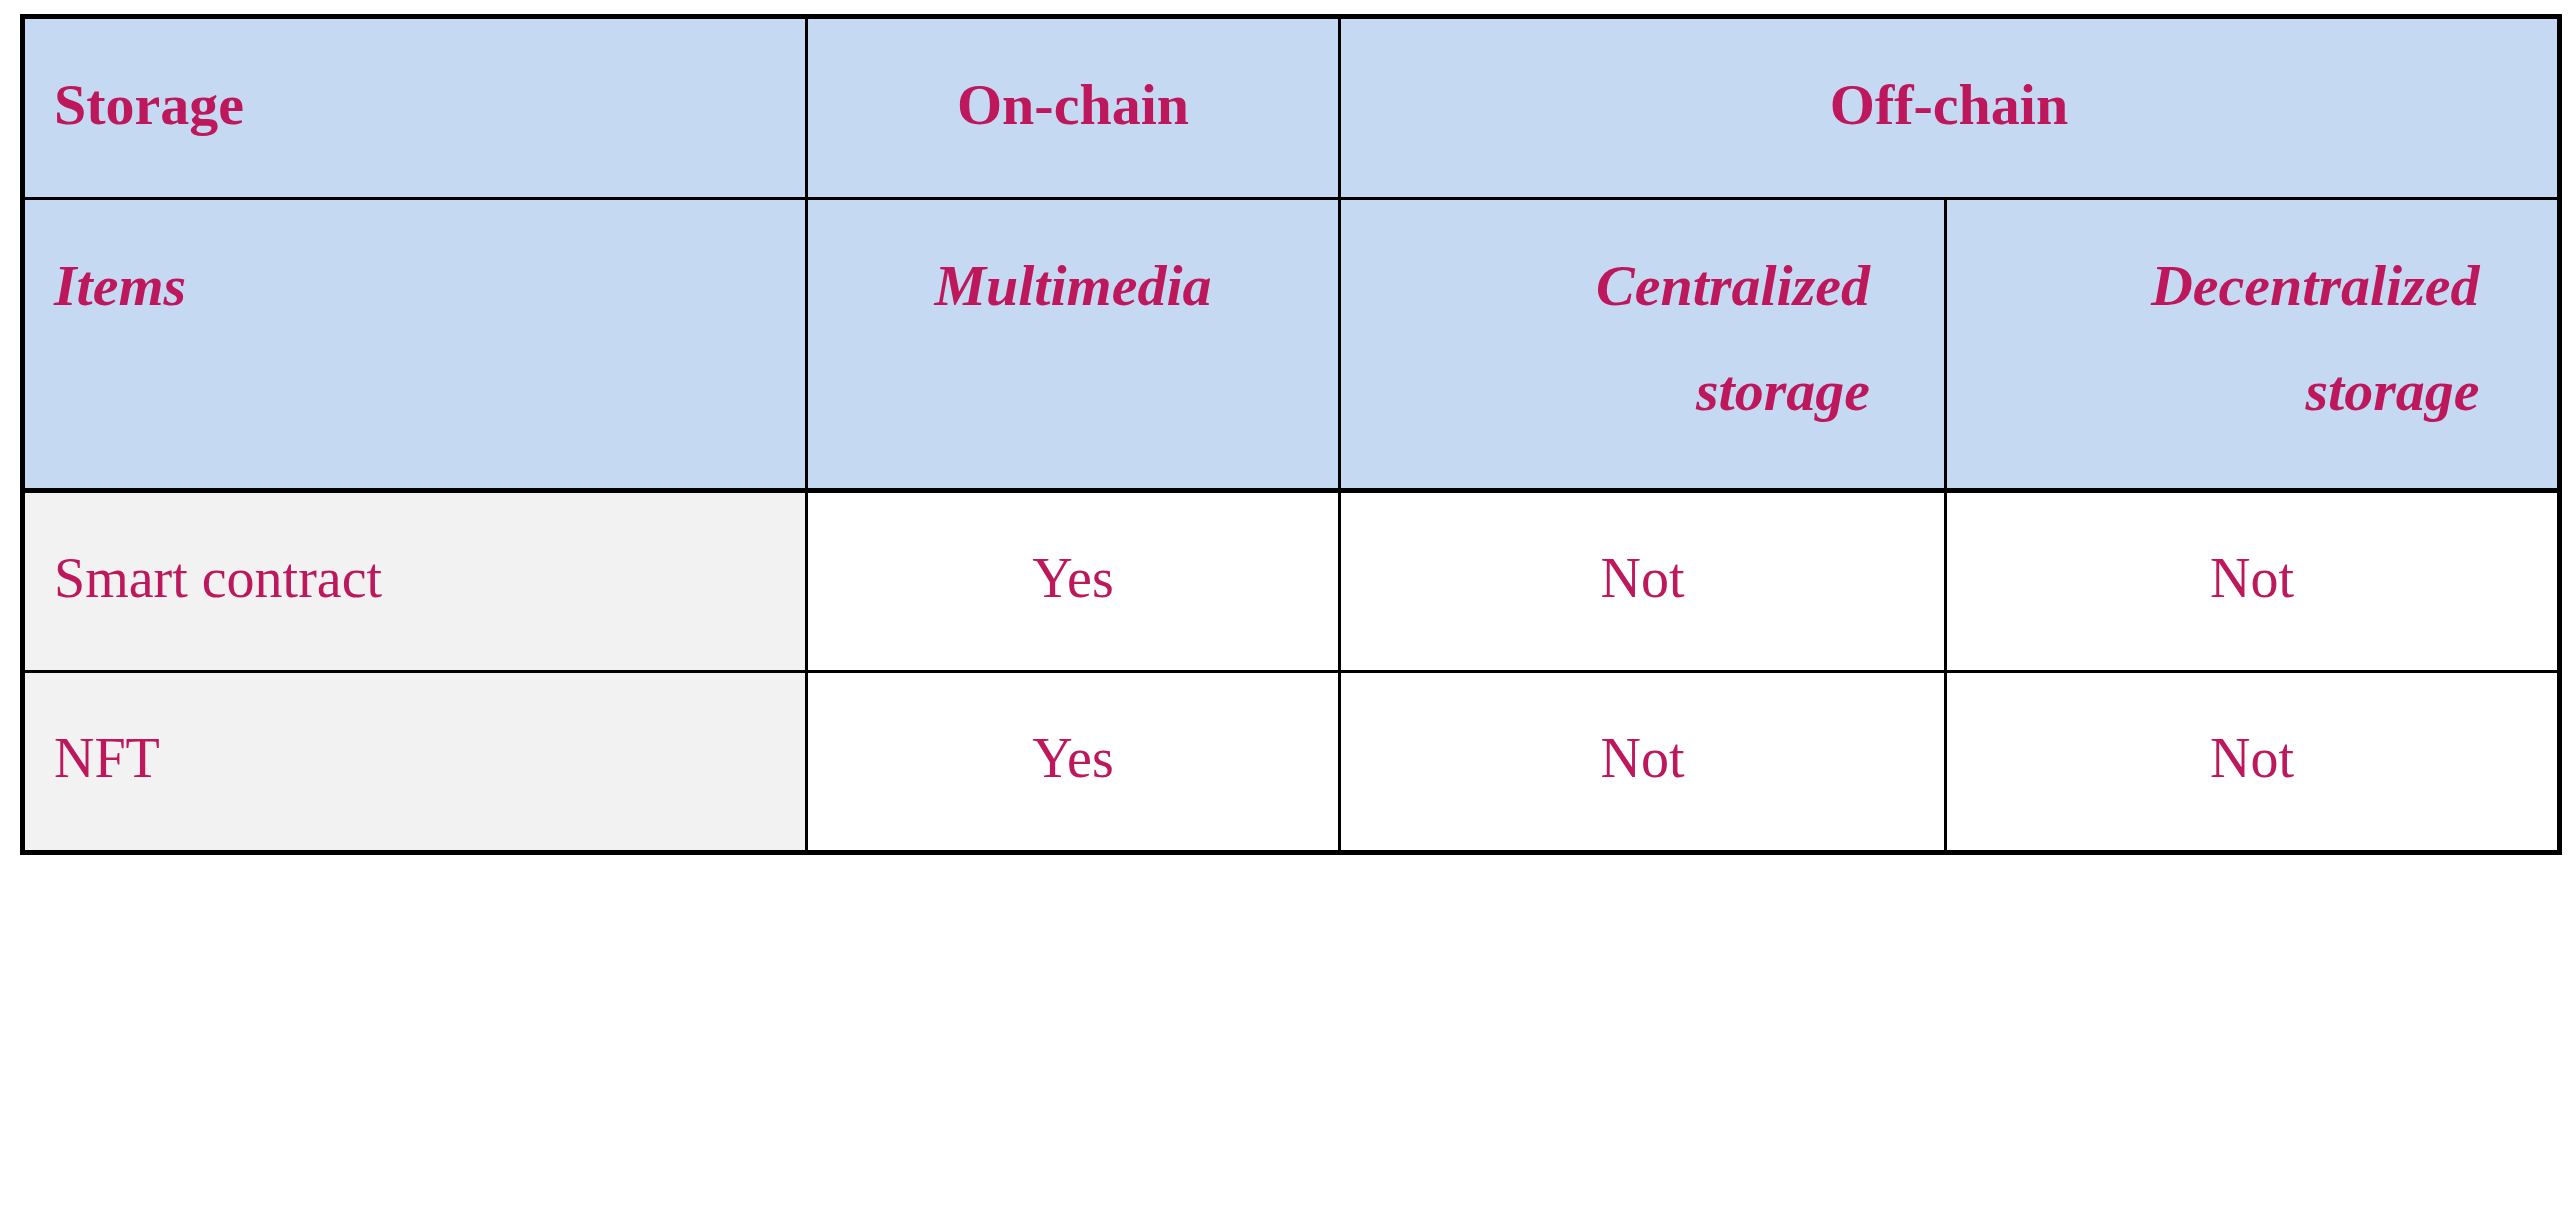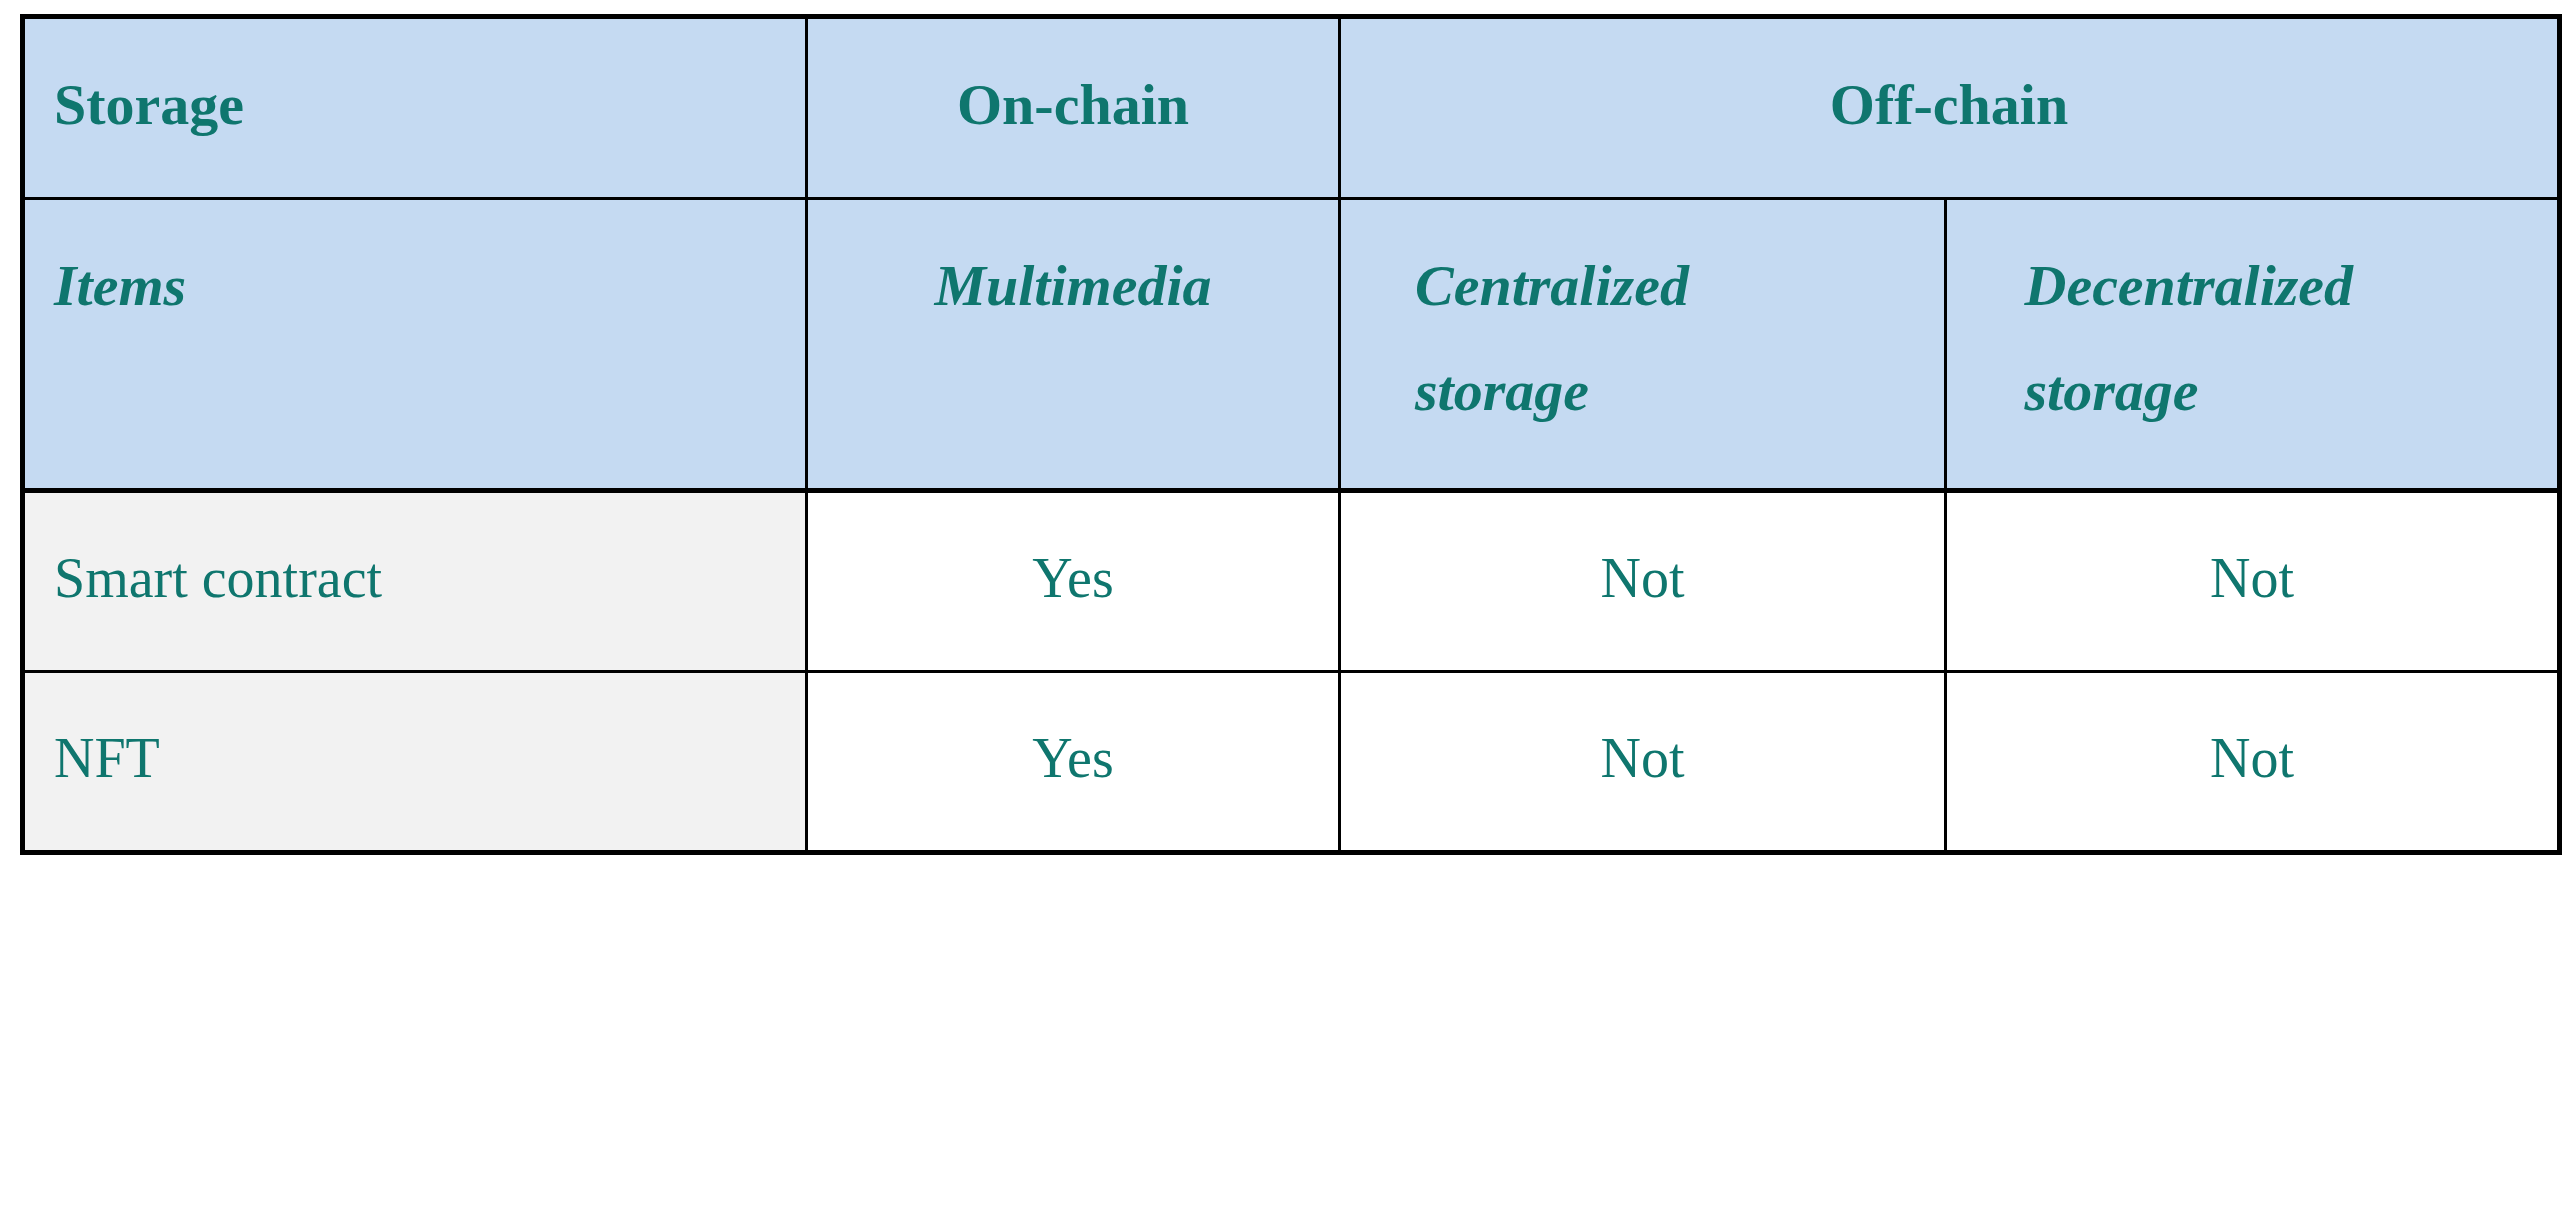--- a/index.html
+++ b/index.html
@@ -26,21 +26,21 @@
     width:2537px;
     border:5.5px solid var(--border-color);
   }
   .storage-table td{
     border:3.6px solid var(--border-color);
     box-sizing:border-box;
     vertical-align:top;
     padding:33px 11px 11px 11px;
     font-size:56px;
     line-height:105px;
-    color:#0f766e;
+    color:#be185d;
     background:var(--cell-bg);
     text-align:center;
     overflow:hidden;
   }
   
   .storage-table td.hdr{
     background:var(--header-bg);
     font-weight:bold;
     font-size:58px;
   }
@@ -58,21 +58,21 @@
   }
   
   tr.r-h1{height:182px;}
   tr.r-h2{height:292px;font-style:italic;}
   tr.r-data{height:181px;}
   tr.r-last{height:185px;}
   
   .two-line{
     display:inline-block;
     max-width:455px;
-    text-align:left;
+    text-align:right;
   }
 </style>
 </head>
 <body>
 
 <div class="table-wrap">
   <table class="storage-table">
     <colgroup>
       <col style="width:784px">
       <col style="width:533px">

